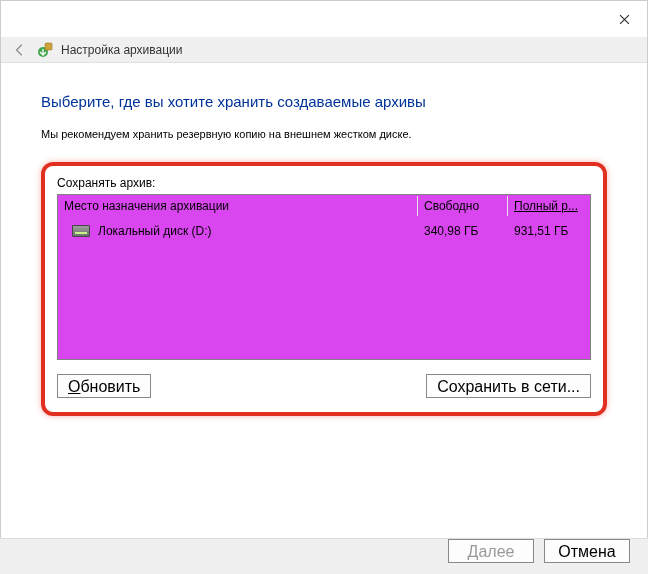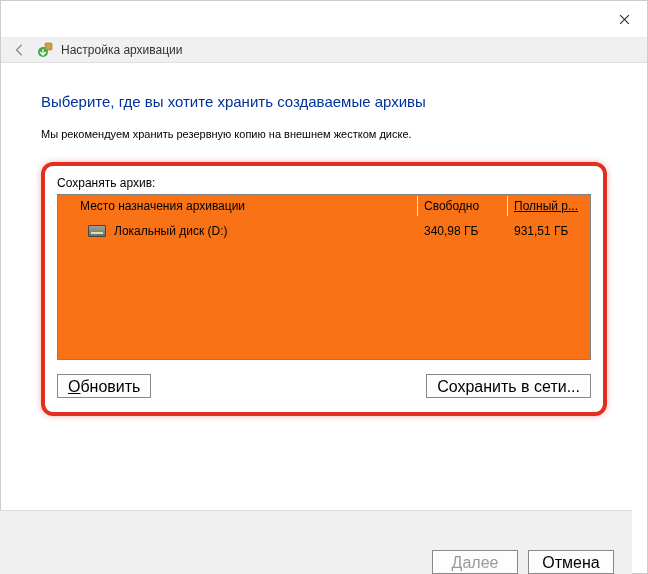--- a/index.html
+++ b/index.html
@@ -70,24 +70,23 @@
     border-radius: 12px;
     padding: 10px 12px 14px 12px;
     box-shadow: 0 0 6px rgba(225,48,32,0.35);
   }
   .section-label {
     font-size: 12px;
     margin-bottom: 4px;
   }
   .table-box {
     border: 1px solid #828282;
-    background: #f97316;
+    background: #d946ef;
     height: 166px;
     overflow: hidden;
-    padding-left: 16px;
   }
   .thead {
     display: flex;
     height: 22px;
     align-items: center;
     font-size: 12px;
     color: #000;
     border-bottom: 1px solid transparent;
   }
   .th {
@@ -132,27 +131,27 @@
     background: #fdfdfd;
     font-size: 16px;
     padding: 3px 10px;
     min-width: 90px;
     height: 24px;
     cursor: pointer;
     font-family: inherit;
   }
   .footer {
     position: absolute;
-    bottom: 0; left: 0; right: 16px;
-    height: 64px;
+    bottom: 0; left: 0; right: 0;
+    height: 36px;
     background: #f0f0f0;
     border-top: 1px solid #ddd;
     display: flex;
     justify-content: flex-end;
-    align-items: flex-end;
+    align-items: flex-start;
     padding-right: 18px;
     gap: 10px;
   }
   .wbtn.footer-btn { min-width: 86px; }
   .wbtn.disabled { color: #9a9a9a; }
   .underline-first::first-letter { text-decoration: underline; }
 </style>
 </head>
 <body>
 

